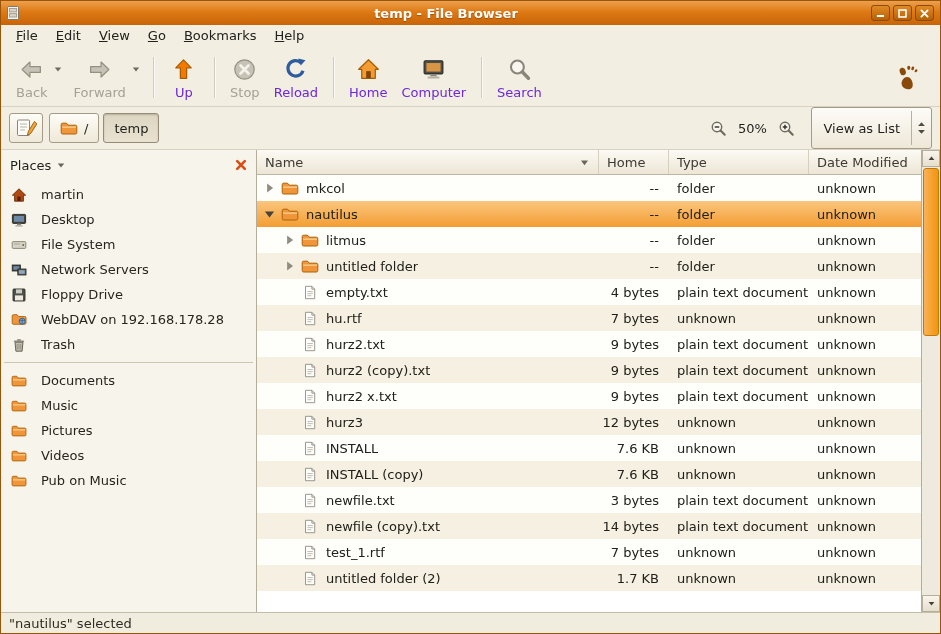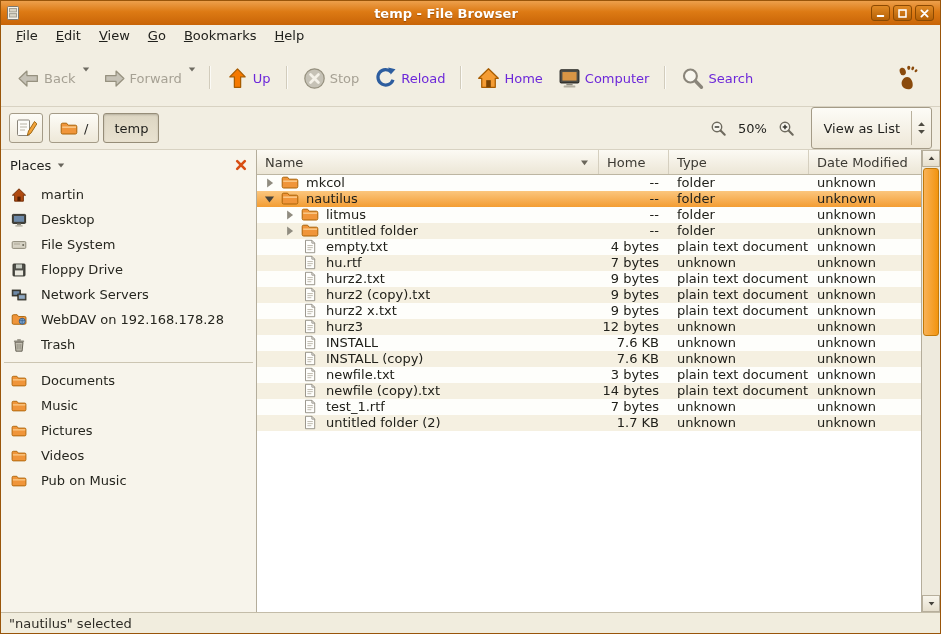--- a/index.html
+++ b/index.html
@@ -17,21 +17,21 @@
   .win-glyph{width:11px;height:11px}
 
   
   .menubar{flex:0 0 25px;display:flex;align-items:flex-start;padding:0 6px;background:#f2eee2}
   .menu-item{display:inline-block;padding:3px 9px;border-radius:2px;color:#21211d}
   .menu-item::first-letter{text-decoration:underline}
 
   
   .toolbar{flex:0 0 57px;display:flex;align-items:center;padding:2px 8px 4px;border-bottom:1px solid #d8d2c2;background:#f2eee2}
   .tb-group{display:flex;align-items:center}
-  .tb-btn{display:flex;flex-direction:row;align-items:center;justify-content:center;gap:3px;padding:4px 7px 2px;border-radius:3px;min-width:44px}
+  .tb-btn{display:flex;flex-direction:column;align-items:center;justify-content:center;gap:3px;padding:4px 7px 2px;border-radius:3px;min-width:44px}
   .tb-icon{width:25px;height:25px}
   .tb-label{font-size:13px;color:#6d28d9;white-space:nowrap}
   .tb-btn.disabled .tb-label{color:#a6a194}
   .tb-drop{width:12px;height:10px;margin:0 3px 16px -3px;opacity:.8}
   .tb-sep{width:1px;align-self:stretch;margin:4px 8px;background:#d2ccbc;box-shadow:1px 0 0 #fbfaf6}
   .tb-spacer{flex:1}
   .gnome-logo{width:30px;height:30px;margin-right:10px}
 
   
   .locationbar{flex:0 0 40px;display:flex;align-items:center;gap:6px;padding:0 8px;border-bottom:1px solid #d8d2c2;background:#f2eee2}
@@ -69,21 +69,21 @@
   .filearea{flex:1;min-width:0;display:flex;flex-direction:column;background:#fff}
   .header-row{flex:0 0 25px;display:flex;background:linear-gradient(180deg,#fcfaf4,#ece6d6);border-bottom:1px solid #bdb6a2}
   .hcell{display:flex;align-items:center;padding:0 8px;border-right:1px solid #d5cfbf;color:#3c3a33;overflow:hidden}
   .hcell.col3{border-right:none}
   .col0{flex:1 1 auto;min-width:0}
   .col1{flex:0 0 70px}
   .col2{flex:0 0 140px}
   .col3{flex:0 0 112px}
   .sort-icon{margin-left:auto;width:11px;height:11px;opacity:.9}
   .rows{flex:1;min-height:0;overflow:hidden}
-  .file-row{height:16px;display:flex;align-items:flex-start}
+  .file-row{height:26px;display:flex;align-items:center}
   .file-row:nth-child(odd){background:#fefefb}
   .file-row:nth-child(even){background:#f5f0e1}
   .file-row.selected{background:linear-gradient(180deg,#fbc67e,#f39d33)}
   .cell{display:flex;align-items:center;overflow:hidden;white-space:nowrap;color:#21211b}
   .cell.col0{padding-left:5px}
   .cell.col1{justify-content:flex-end;padding-right:10px}
   .cell.col2,.cell.col3{padding:0 8px}
   .indent{flex:0 0 auto;height:1px}
   .expander{flex:0 0 15px;height:14px;margin-right:4px}
   .ficon{flex:0 0 18px;height:15px;margin-right:7px}
@@ -349,39 +349,39 @@
             <span class="sb-icon" data-icon="filesystem">
               <svg viewBox="0 0 16 16">
                 <rect x="1.2" y="4.6" width="13.6" height="6.8" rx="1" fill="#d6d2c4" stroke="#84806f" stroke-width="0.9"></rect>
                 <circle cx="12.2" cy="8" r="1" fill="#6a6659"></circle>
                 <rect x="3" y="6.4" width="6" height="1.2" fill="#b3ae9e"></rect>
               </svg>
             </span>
             <span class="sb-label">File System</span>
           </div>
           <div class="sb-item">
-            <span class="sb-icon" data-icon="floppy">
-              <svg viewBox="0 0 16 16">
-                <rect x="2" y="2" width="12" height="12" rx="0.8" fill="#50504a" stroke="#2c2c26" stroke-width="0.9"></rect>
-                <rect x="5" y="2.4" width="6" height="4" fill="#c9cdc4"></rect>
-                <rect x="4" y="8.4" width="8" height="5" fill="#eceae0"></rect>
-              </svg>
-            </span>
-            <span class="sb-label">Floppy Drive</span>
-          </div>
-          <div class="sb-item">
             <span class="sb-icon" data-icon="network">
               <svg viewBox="0 0 16 16">
                 <rect x="1.2" y="3" width="8.2" height="6" fill="#45453f" stroke="#26261f" stroke-width="0.8"></rect>
                 <rect x="2.4" y="4.2" width="5.8" height="3.6" fill="#6d89a8"></rect>
                 <rect x="6.8" y="7" width="8.2" height="6" fill="#5a5a52" stroke="#26261f" stroke-width="0.8"></rect>
                 <rect x="8" y="8.2" width="5.8" height="3.6" fill="#8fa9c4"></rect>
               </svg>
             </span>
             <span class="sb-label">Network Servers</span>
+          </div>
+          <div class="sb-item">
+            <span class="sb-icon" data-icon="floppy">
+              <svg viewBox="0 0 16 16">
+                <rect x="2" y="2" width="12" height="12" rx="0.8" fill="#50504a" stroke="#2c2c26" stroke-width="0.9"></rect>
+                <rect x="5" y="2.4" width="6" height="4" fill="#c9cdc4"></rect>
+                <rect x="4" y="8.4" width="8" height="5" fill="#eceae0"></rect>
+              </svg>
+            </span>
+            <span class="sb-label">Floppy Drive</span>
           </div>
           <div class="sb-item">
             <span class="sb-icon" data-icon="webdav">
               <svg viewBox="0 0 16 16">
                 <path d="M1.2 4 q0-1.3 1.3-1.3 h3.6 l1.4 1.8 h6.2 q1.3 0 1.3 1.3 v5.2 q0 1.3-1.3 1.3 h-11.2 q-1.3 0-1.3-1.3z" fill="#f0953a" stroke="#aa6307" stroke-width="0.9"></path>
                 <circle cx="11.2" cy="9.2" r="3" fill="#7ba3cc" stroke="#2c5584" stroke-width="0.8"></circle>
                 <path d="M8.4 8.6 h5.6 M11.2 6.3 v5.8" stroke="#2c5584" stroke-width="0.6" fill="none"></path>
               </svg>
             </span>
             <span class="sb-label">WebDAV on 192.168.178.28</span>

